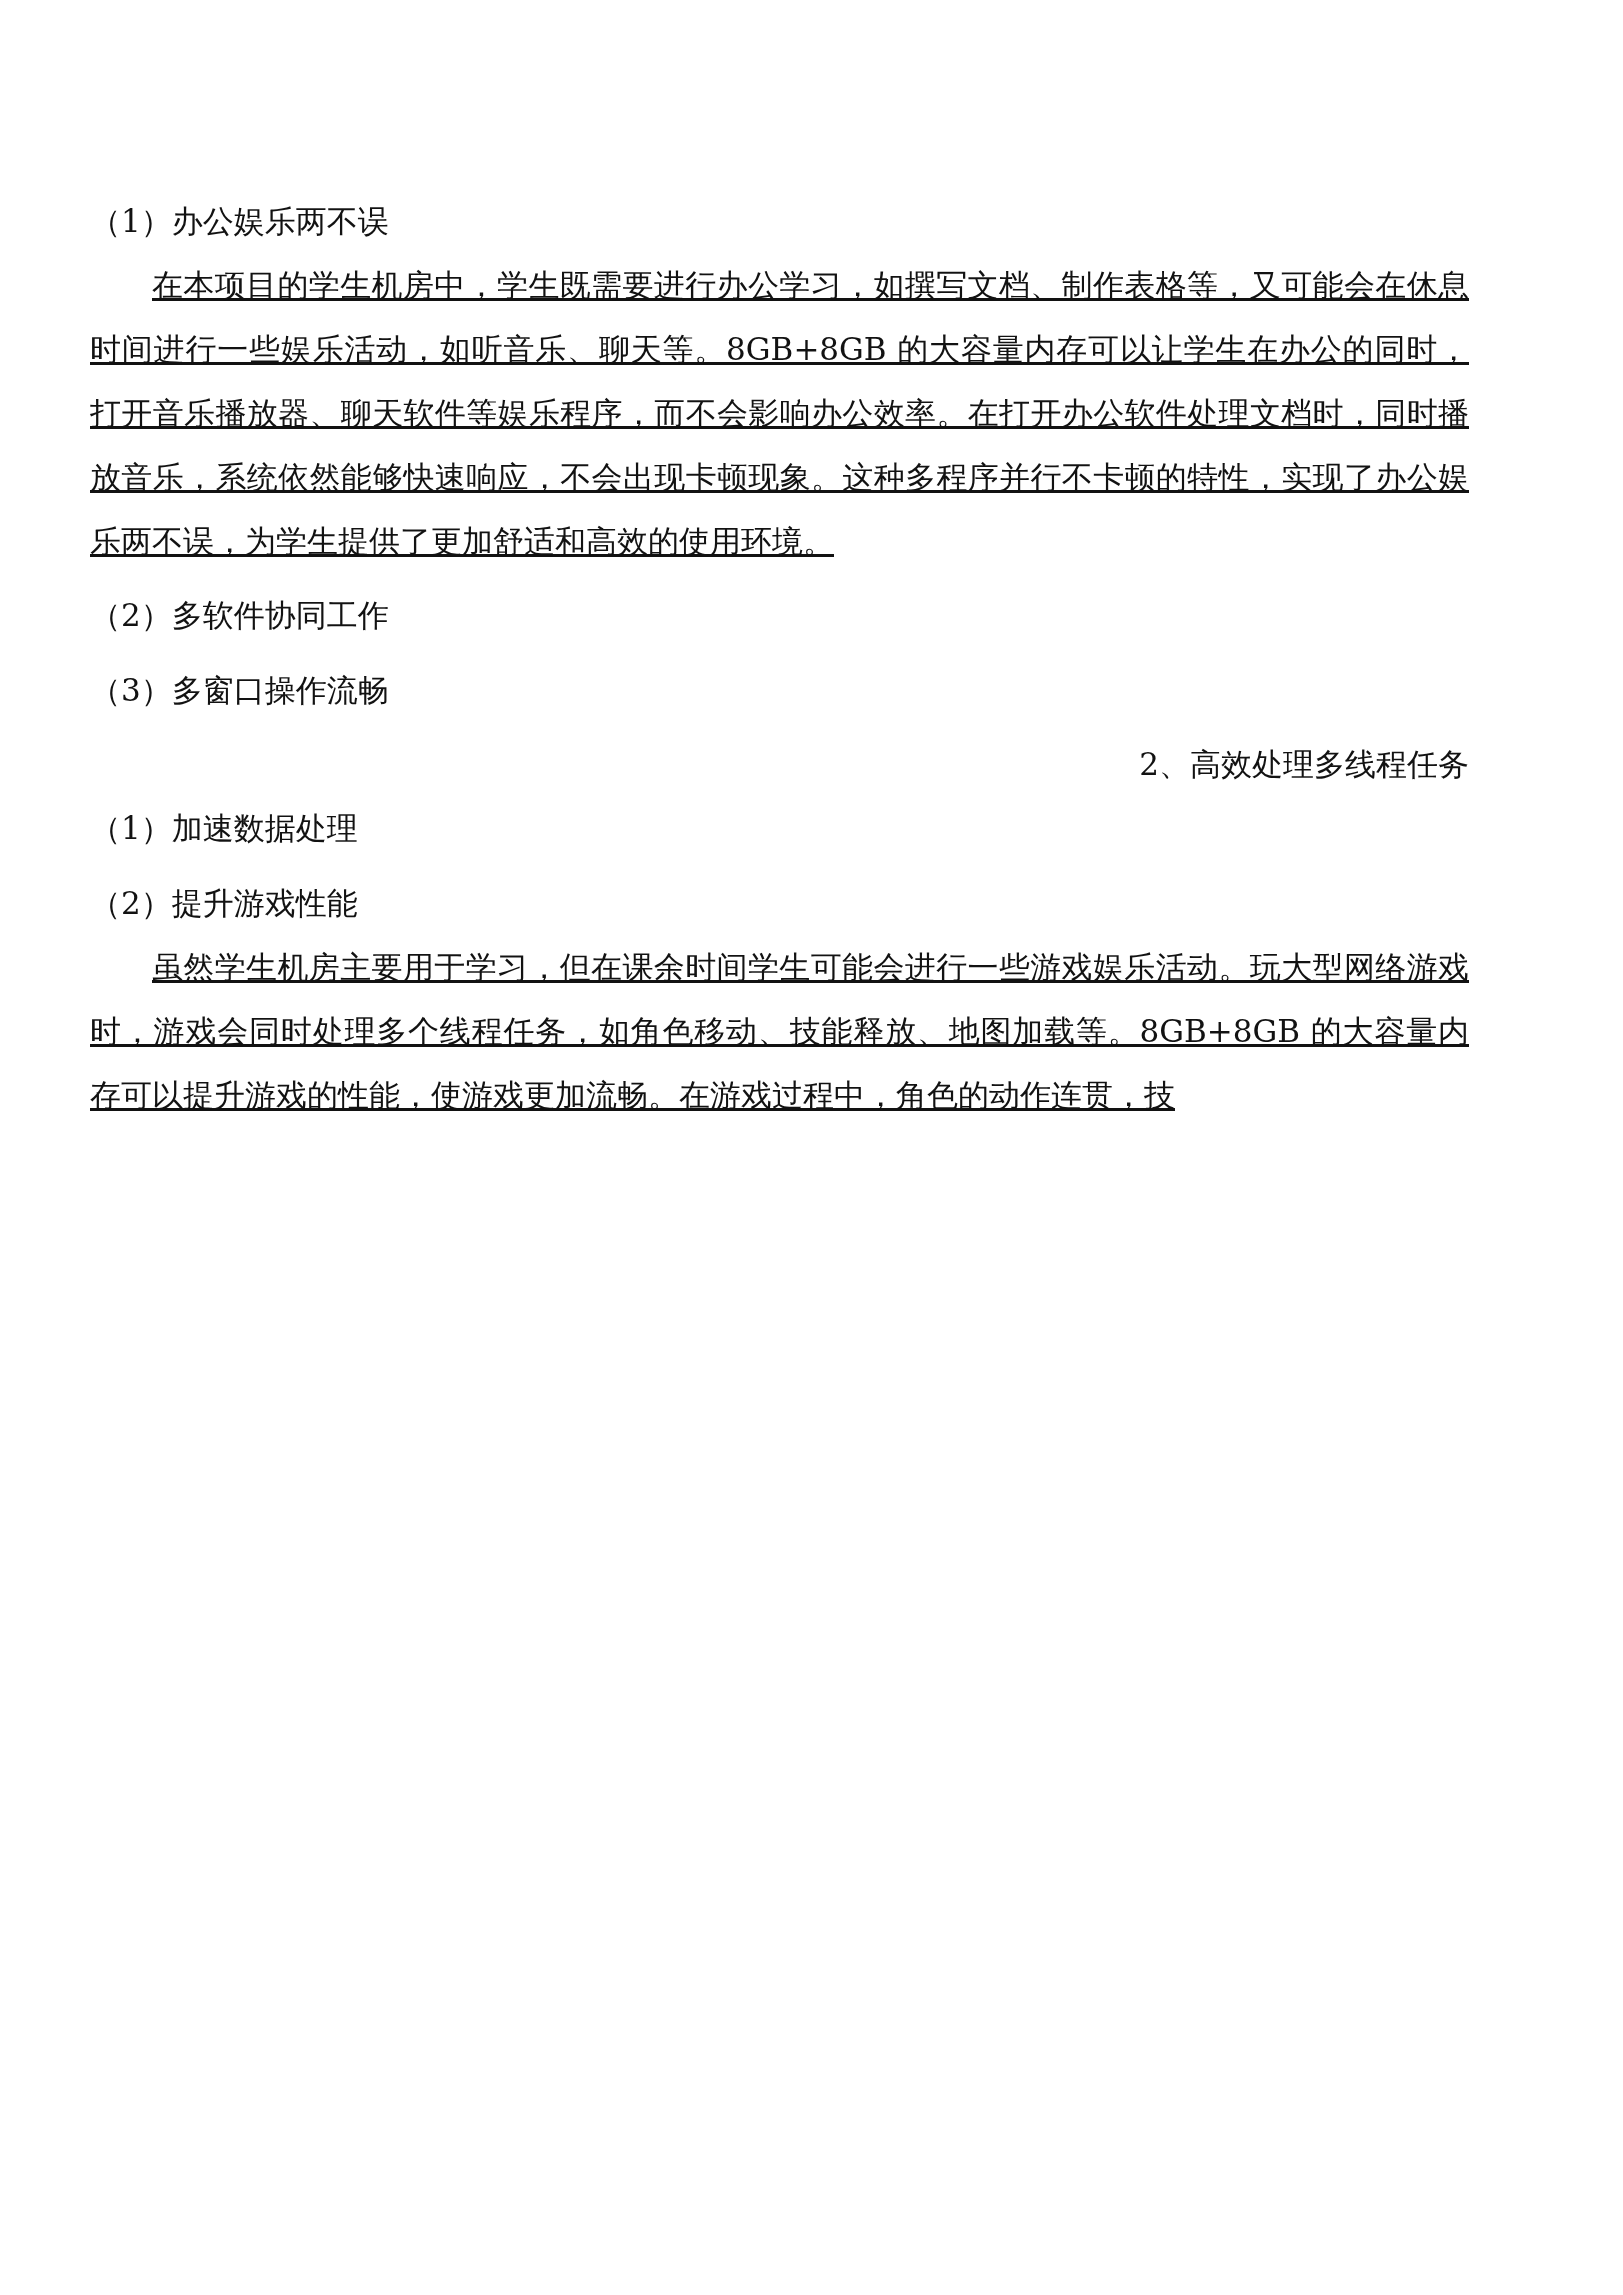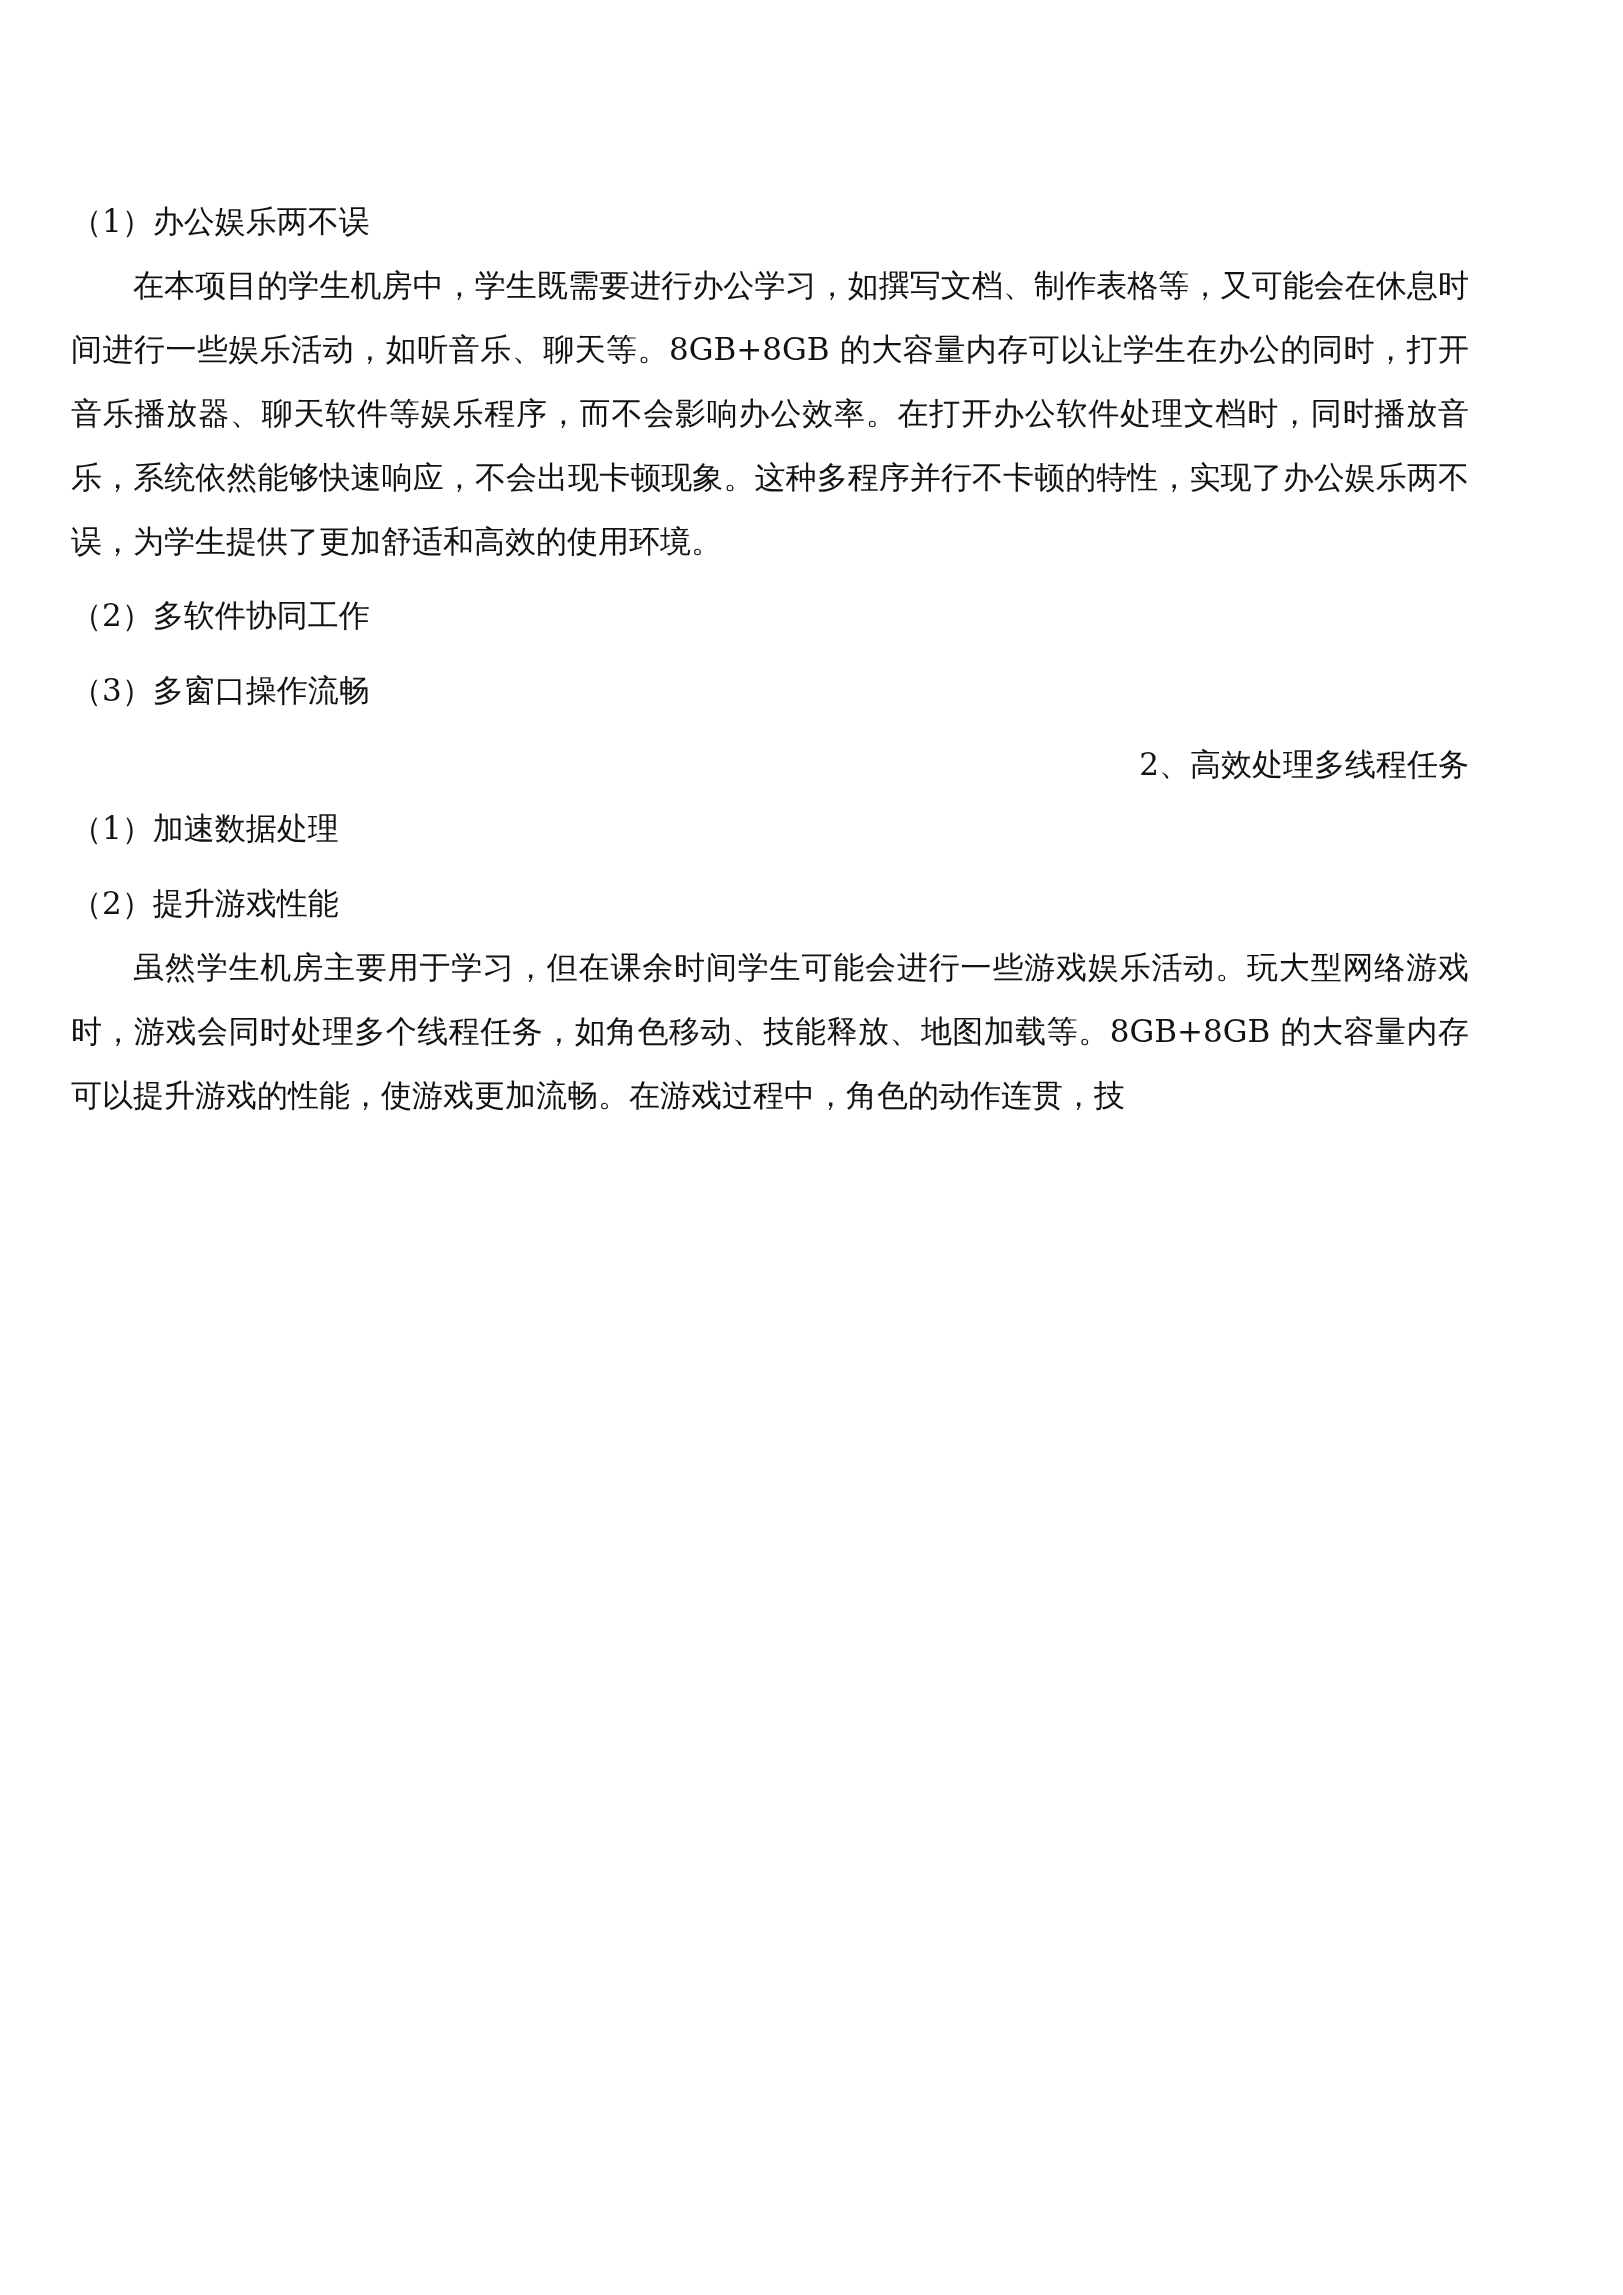--- a/index.html
+++ b/index.html
@@ -6,21 +6,21 @@
     margin: 0;
     padding: 0;
     background: #ffffff;
   }
   .page {
     position: relative;
     width: 1623px;
     height: 2295px;
     box-sizing: border-box;
     background: #ffffff;
-    padding: 178px 154px 0 71px;
+    padding: 178px 154px 0 90px;
     font-family: "DejaVu Serif", "Liberation Serif", serif;
     font-size: 31px;
     line-height: 64px;
     color: #121212;
     overflow: hidden;
   }
   .page p {
     margin: 0;
     padding: 0;
   }
@@ -31,20 +31,21 @@
   .section {
     margin-top: 10.5px !important;
     text-align: right;
   }
   .section + .h {
     margin-top: 0 !important;
   }
   .para {
     text-align: justify;
     text-indent: 2em;
+    text-decoration: underline;
   }
 </style>
 </head>
 <body>
 
 <div class="page">
   <p class="h">（1）办公娱乐两不误</p>
   <p class="para">在本项目的学生机房中，学生既需要进行办公学习，如撰写文档、制作表格等，又可能会在休息时间进行一些娱乐活动，如听音乐、聊天等。8GB+8GB 的大容量内存可以让学生在办公的同时，打开音乐播放器、聊天软件等娱乐程序，而不会影响办公效率。在打开办公软件处理文档时，同时播放音乐，系统依然能够快速响应，不会出现卡顿现象。这种多程序并行不卡顿的特性，实现了办公娱乐两不误，为学生提供了更加舒适和高效的使用环境。</p>
 
   <p class="h">（2）多软件协同工作</p>

